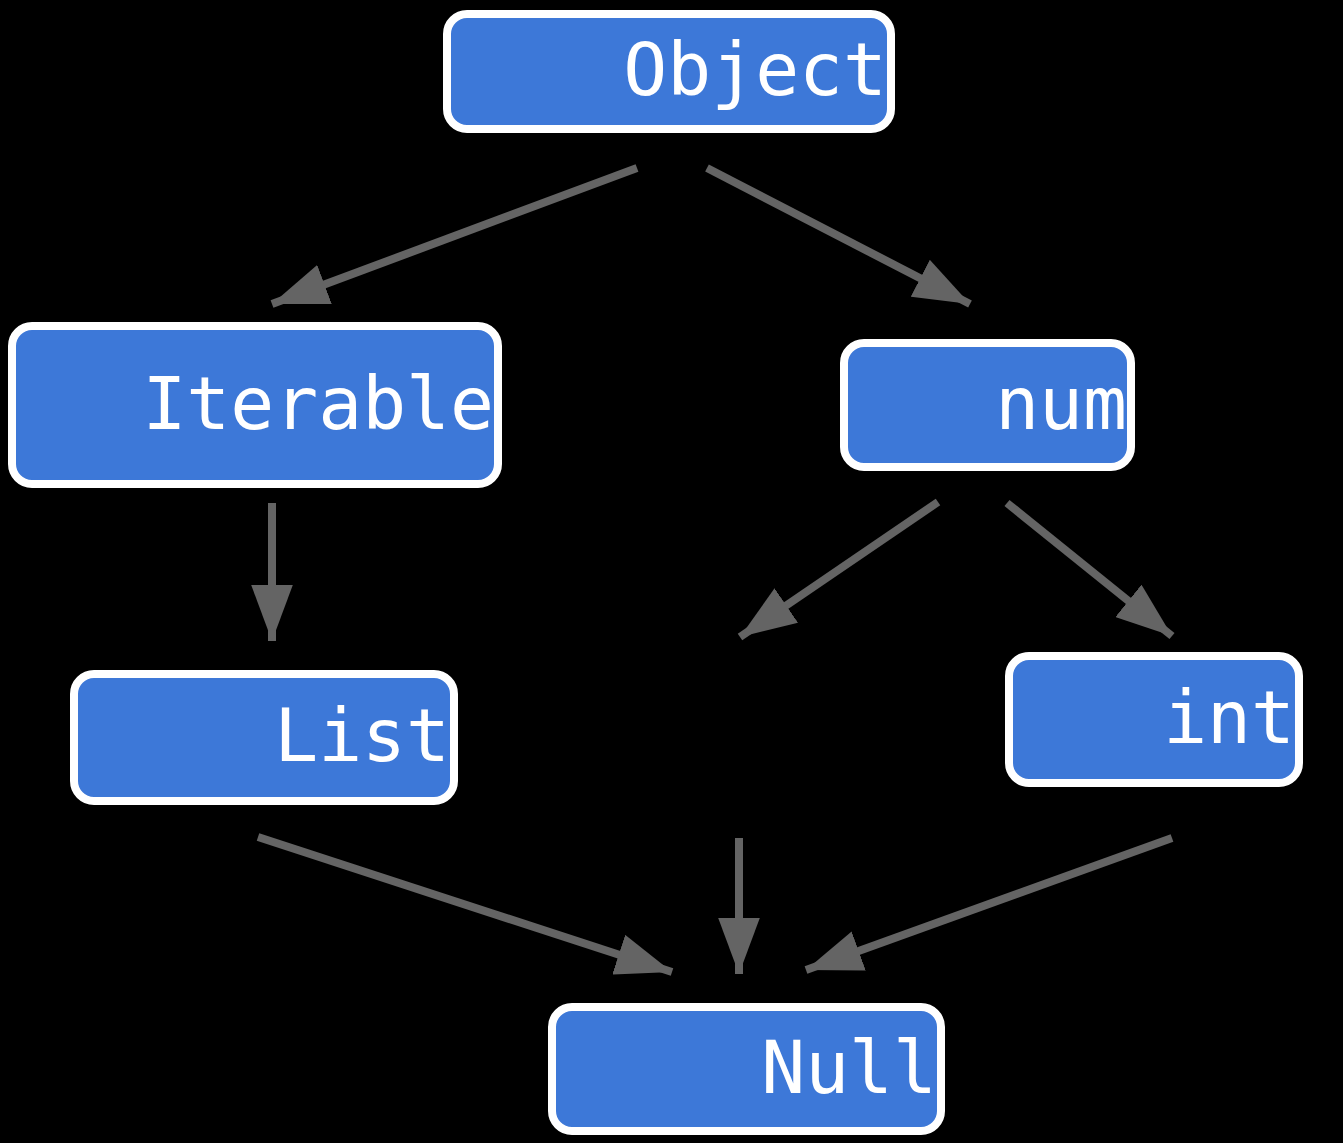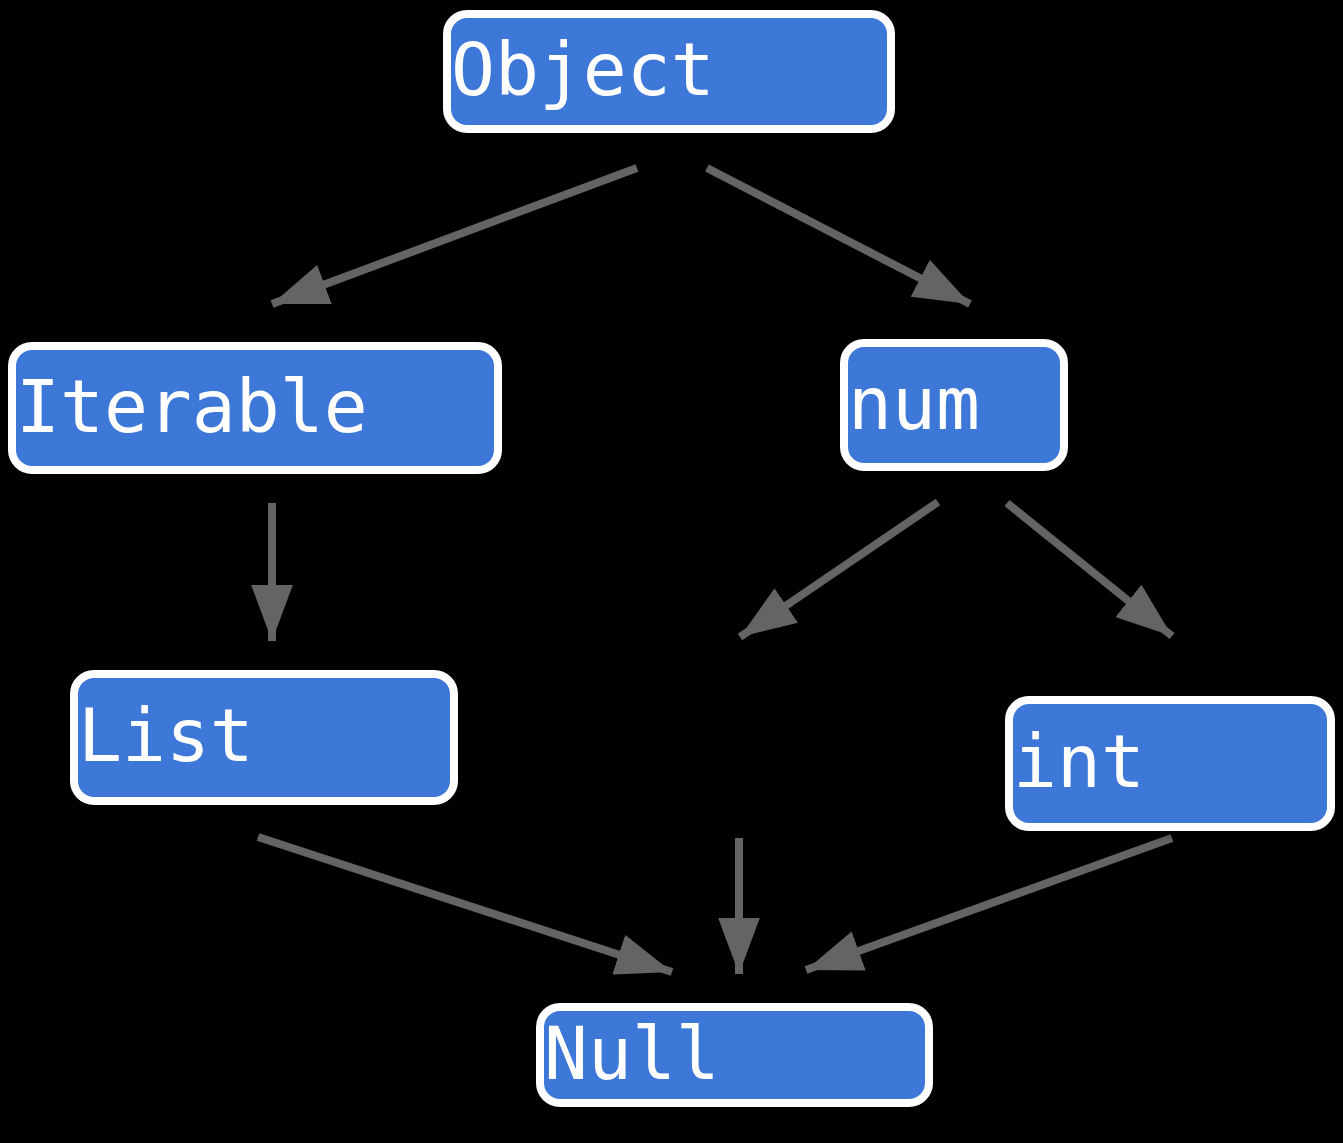--- a/index.html
+++ b/index.html
@@ -22,21 +22,21 @@
     left: 0; top: 0;
     width: 1343px;
     height: 1143px;
     display: block;
   }
   .node {
     position: absolute;
     box-sizing: border-box;
     display: flex;
     align-items: center;
-    justify-content: flex-start;
+    justify-content: flex-end;
     background: var(--node-fill, #3D78D8);
     border: 8px solid var(--node-border, #FFFFFF);
     border-radius: 24px;
     box-shadow: 0 3px 8px rgba(0,0,0,0.45);
     color: var(--node-text, #FFFFFF);
     font-size: 73px;
     line-height: 1;
     white-space: nowrap;
     user-select: none;
   }
@@ -62,29 +62,29 @@
       <line x1="938" y1="502" x2="740" y2="637" stroke="#646464" stroke-width="8" marker-end="url(#arrowhead)"></line>
       <line x1="1007" y1="503" x2="1172" y2="636" stroke="#646464" stroke-width="8" marker-end="url(#arrowhead)"></line>
       <line x1="258" y1="837" x2="672" y2="972" stroke="#646464" stroke-width="8" marker-end="url(#arrowhead)"></line>
       <line x1="739" y1="838" x2="739" y2="974" stroke="#646464" stroke-width="8" marker-end="url(#arrowhead)"></line>
       <line x1="1172" y1="838" x2="806" y2="970" stroke="#646464" stroke-width="8" marker-end="url(#arrowhead)"></line>
     </svg>
 
   <div class="node" style="left: 443px; top: 10px; width: 452px; height: 123px;">
       <span>Object</span>
     </div>
-  <div class="node" style="left: 8px; top: 342px; width: 494px; height: 132px;">
+  <div class="node" style="left: 8px; top: 322px; width: 494px; height: 166px;">
       <span>Iterable</span>
     </div>
-  <div class="node" style="left: 840px; top: 339px; width: 228px; height: 132px;">
+  <div class="node" style="left: 840px; top: 339px; width: 295px; height: 132px;">
       <span>num</span>
     </div>
   <div class="node" style="left: 70px; top: 670px; width: 388px; height: 135px;">
       <span>List</span>
     </div>
-  <div class="node" style="left: 1005px; top: 696px; width: 330px; height: 135px;">
+  <div class="node" style="left: 1005px; top: 652px; width: 298px; height: 135px;">
       <span>int</span>
     </div>
-  <div class="node" style="left: 536px; top: 1003px; width: 397px; height: 104px;">
+  <div class="node" style="left: 548px; top: 1003px; width: 397px; height: 132px;">
       <span>Null</span>
     </div>
 
 </div>
 
 </body></html>

